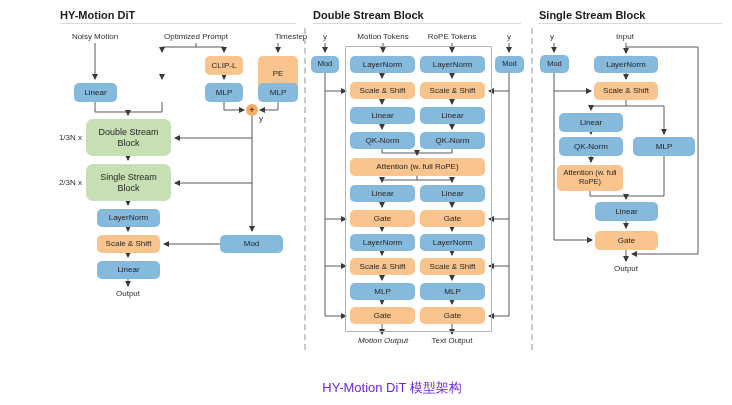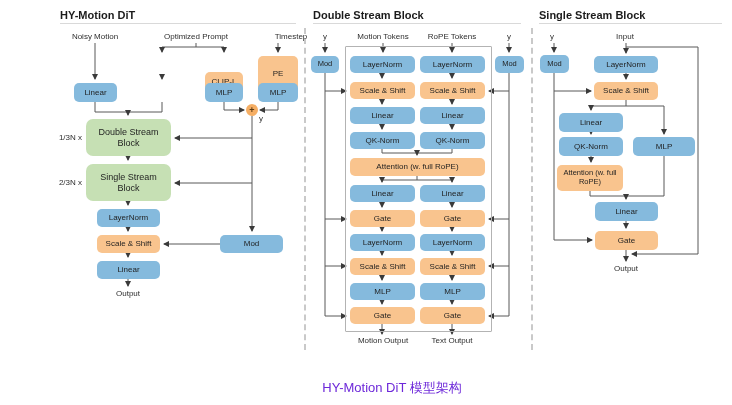--- a/index.html
+++ b/index.html
@@ -116,21 +116,21 @@
   <div class="vsep" style="left:304px;top:28px;height:322px;"></div>
   <div class="vsep" style="left:531px;top:28px;height:322px;"></div>
 
   <div class="ptitle" style="left:60px;top:9px;">HY-Motion DiT</div>
   <div class="prule" style="left:60px;top:23px;width:236px;"></div>
 
   <div class="lbl" style="left:95px;top:32px;">Noisy Motion</div>
   <div class="lbl" style="left:196px;top:32px;">Optimized Prompt</div>
   <div class="lbl" style="left:291px;top:32px;">Timestep</div>
 
-  <div class="node orange" style="left:205px;top:72px;width:38px;height:19px;">CLIP-L</div>
+  <div class="node orange" style="left:205px;top:56px;width:38px;height:19px;">CLIP-L</div>
   <div class="node orange" style="left:258px;top:56px;width:40px;height:35px;">PE</div>
 
   <div class="node blue" style="left:74px;top:83px;width:43px;height:19px;">Linear</div>
   <div class="node blue" style="left:205px;top:83px;width:38px;height:19px;">MLP</div>
   <div class="node blue" style="left:258px;top:83px;width:40px;height:19px;">MLP</div>
 
   <div class="plus" style="left:246px;top:104px;">+</div>
   <div class="lbl lbl-left" style="left:259px;top:114px;">y</div>
 
   <div class="lbl lbl-right" style="left:82px;top:133px;">1/3N x</div>
@@ -176,21 +176,21 @@
   <div class="node blue" style="left:350px;top:283px;width:65px;height:17px;">MLP</div>
   <div class="node orange" style="left:350px;top:307px;width:65px;height:17px;">Gate</div>
 
   <div class="node blue" style="left:420px;top:185px;width:65px;height:17px;">Linear</div>
   <div class="node orange" style="left:420px;top:210px;width:65px;height:17px;">Gate</div>
   <div class="node blue" style="left:420px;top:234px;width:65px;height:17px;">LayerNorm</div>
   <div class="node orange" style="left:420px;top:258px;width:65px;height:17px;">Scale &amp; Shift</div>
   <div class="node blue" style="left:420px;top:283px;width:65px;height:17px;">MLP</div>
   <div class="node orange" style="left:420px;top:307px;width:65px;height:17px;">Gate</div>
 
-  <div class="lbl" style="left:383px;top:336px;">Motion Output</div>
+  <div class="lbl" style="left:383px;top:336px;font-style:italic;">Motion Output</div>
   <div class="lbl" style="left:452px;top:336px;">Text Output</div>
 
   <div class="ptitle" style="left:539px;top:9px;">Single Stream Block</div>
   <div class="prule" style="left:539px;top:23px;width:183px;"></div>
 
   <div class="lbl" style="left:552px;top:32px;">y</div>
   <div class="lbl" style="left:625px;top:32px;">Input</div>
 
   <div class="node blue" style="left:540px;top:55px;width:29px;height:18px;font-size:7.5px;">Mod</div>
   <div class="node blue" style="left:594px;top:56px;width:64px;height:17px;">LayerNorm</div>

